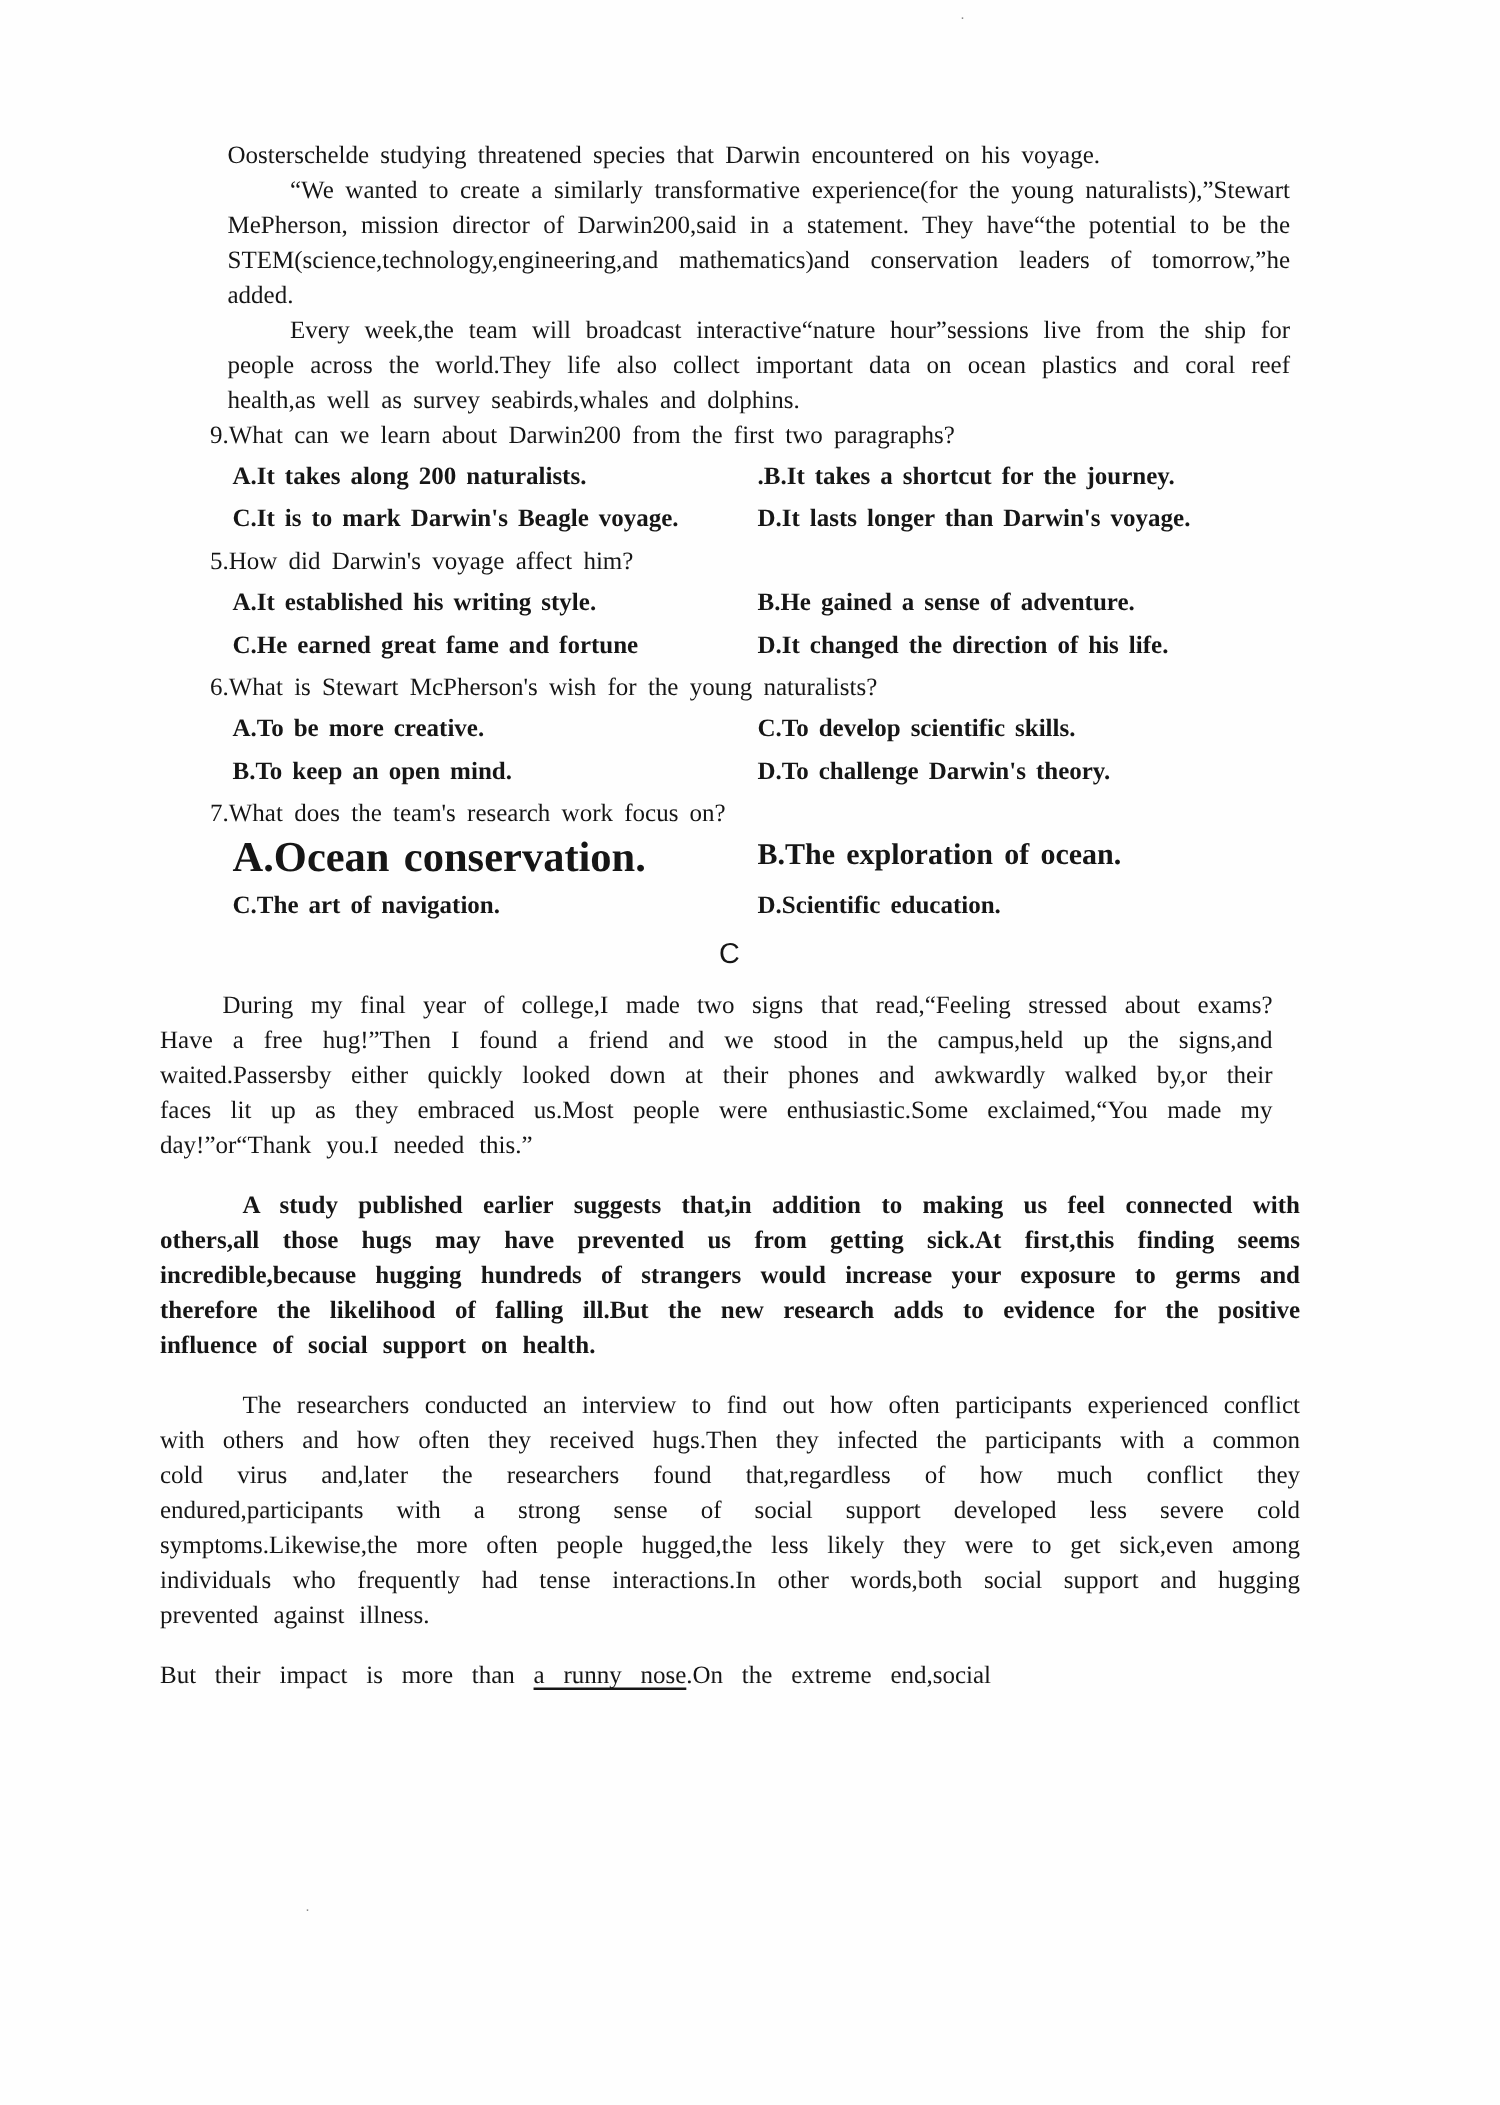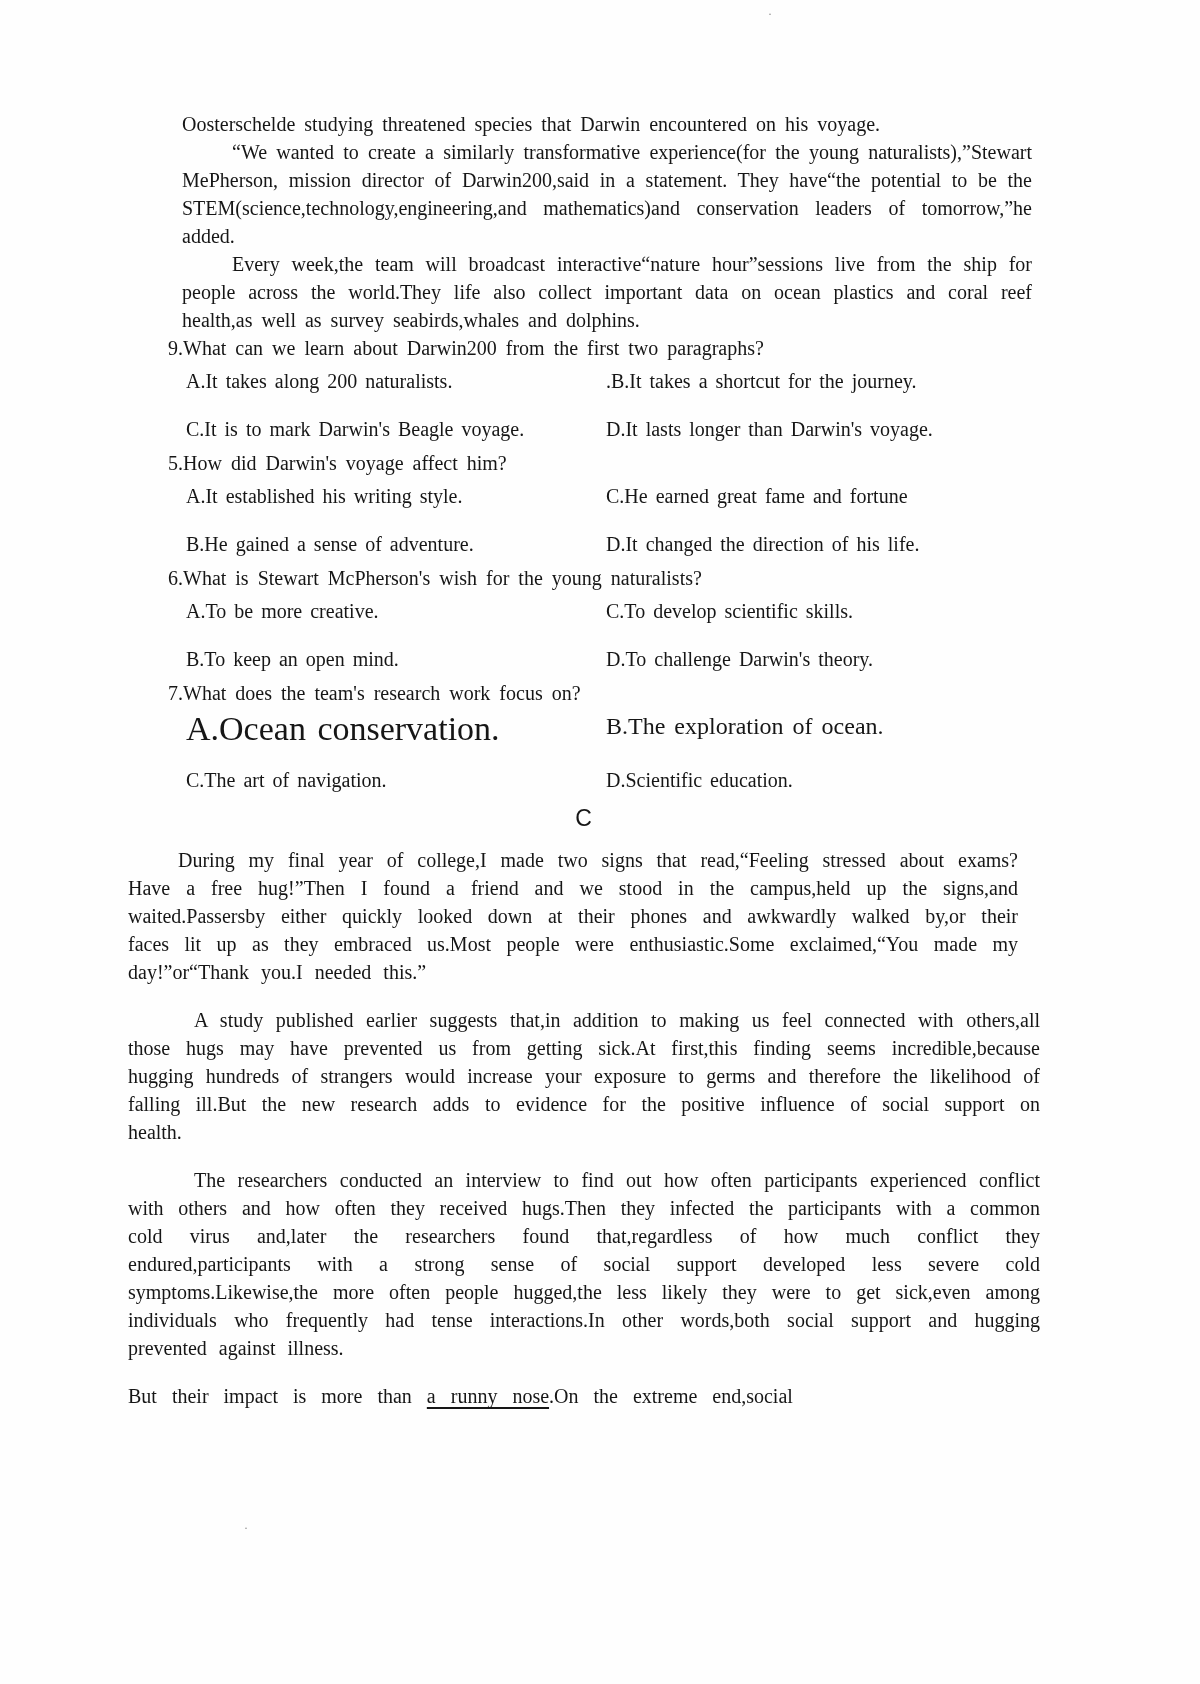--- a/index.html
+++ b/index.html
@@ -30,42 +30,43 @@
   .pb1 { margin-left: 14px; margin-bottom: 8px; }
   .pb2 { text-align: justify; text-indent: 50px; margin-bottom: 18px; }
   .pb3 { text-align: justify; text-indent: 50px; margin-bottom: 16px; }
 
   
   .question-block { margin-left: 40px; margin-bottom: 6px; }
   .question-text { word-spacing: 4px; }
   .options {
     display: grid;
     grid-template-columns: 420px 1fr;
-    row-gap: 20px;
+    row-gap: 6px;
     padding-left: 18px;
     margin-top: 5px;
     word-spacing: 3px;
+    font-weight: bold;
   }
   .option { white-space: nowrap; }
   .opt-large { font-size: 34px; line-height: 34px; }
   .opt-sm { font-size: 24px; }
 
   
   .section-label {
     text-align: center;
     font-family: "Liberation Sans", sans-serif;
     font-size: 23px;
     margin: 10px 0 14px 0;
     letter-spacing: 1px;
   }
 
   
   .passage-c p { margin: 0 0 20px 0; text-align: justify; word-spacing: 7px; }
   .pc1 { margin-left: 20px; width: 890px; text-indent: 50px; }
-  .pc2 { text-indent: 66px; }
+  .pc2 { text-indent: 66px; font-weight: bold; }
   .pc3 { text-indent: 66px; }
   .pc4 {
     margin-left: 42px;
     text-align: left !important;
     word-spacing: 10px !important;
     margin-bottom: 0 !important;
   }
   .underlined { text-decoration: underline; text-underline-offset: 4px; }
 
   
@@ -100,22 +101,22 @@
         <span class="option">.B.It takes a shortcut for the journey.</span>
         <span class="option">C.It is to mark Darwin's Beagle voyage.</span>
         <span class="option">D.It lasts longer than Darwin's voyage.</span>
       </div>
     </div>
 
     <div class="question-block">
       <div class="question-text">5.How did Darwin's voyage affect him?</div>
       <div class="options">
         <span class="option">A.It established his writing style.</span>
+        <span class="option">B.He gained a sense of adventure.</span>
         <span class="option">C.He earned great fame and fortune</span>
-        <span class="option">B.He gained a sense of adventure.</span>
         <span class="option">D.It changed the direction of his life.</span>
       </div>
     </div>
 
     <div class="question-block">
       <div class="question-text">6.What is Stewart McPherson's wish for the young naturalists?</div>
       <div class="options">
         <span class="option">A.To be more creative.</span>
         <span class="option">C.To develop scientific skills.</span>
         <span class="option">B.To keep an open mind.</span>

